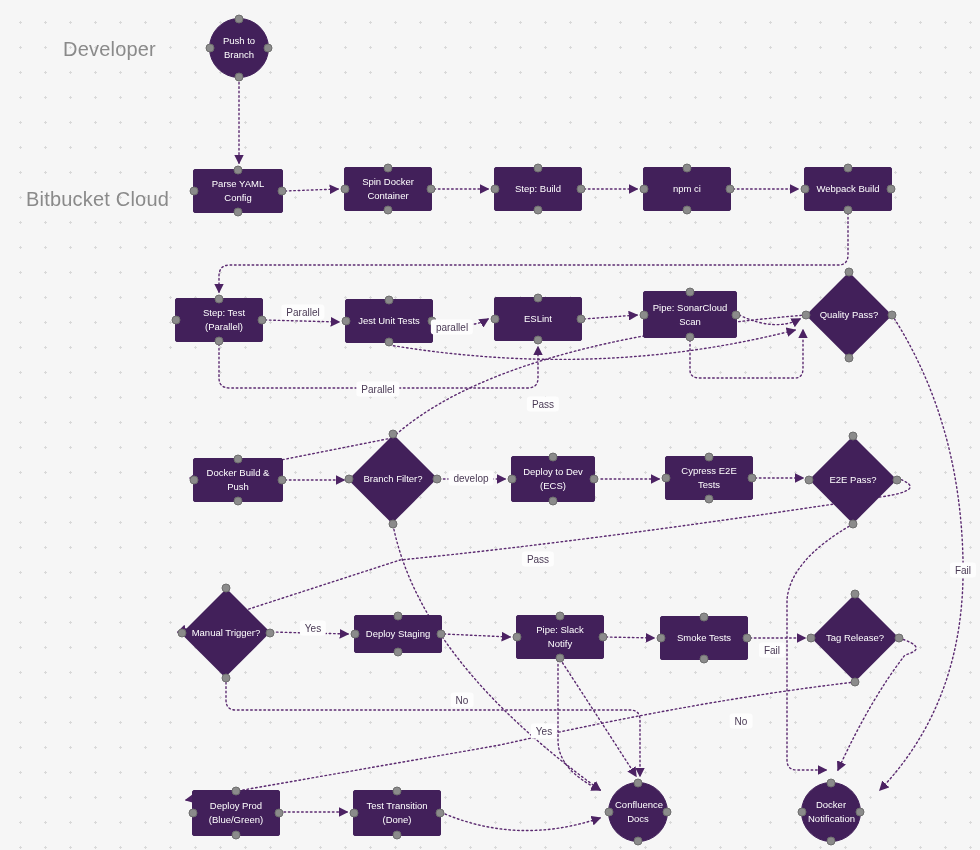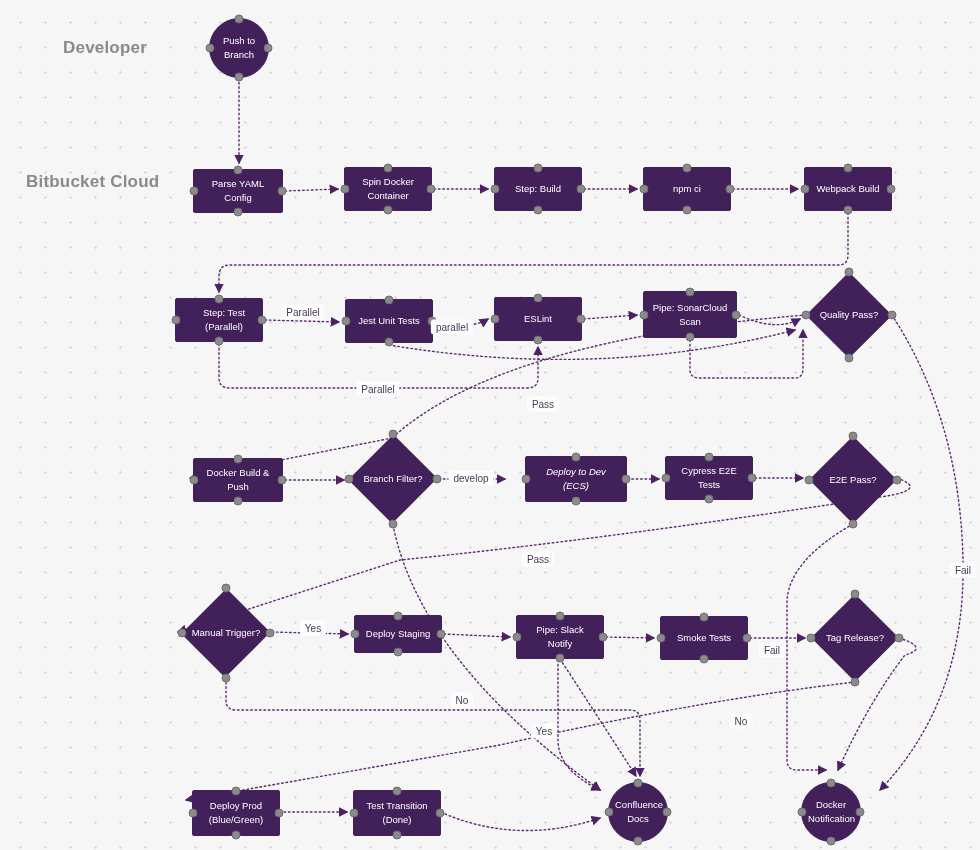--- a/index.html
+++ b/index.html
@@ -15,22 +15,22 @@
     background-color:#f6f6f6;
     background-image:radial-gradient(circle, #d9d9d9 1px, transparent 1.2px);
     background-size:25px 25px;
     background-position:8px 10px;
   }
   #edge-layer{position:absolute;left:0;top:0;width:980px;height:850px;pointer-events:none;}
 
   .lane-label{
     position:absolute;
     color:#8a8a8a;
-    font-size:17px;
-    font-weight:700;
+    font-size:20px;
+    font-weight:400;
     letter-spacing:.2px;
     white-space:nowrap;
   }
 
   .node{
     position:absolute;
     background:#42205a;
     color:#ffffff;
     display:flex;align-items:center;justify-content:center;
     text-align:center;
@@ -122,21 +122,21 @@
         <path d="M 855 682 Q 700 700 500 745 L 186 800" fill="none" stroke="#5b2a70" stroke-width="1.4" stroke-dasharray="1.6 2.8" stroke-linecap="round" marker-end="url(#arrow)"></path>
         <path d="M 226 678 L 226 700 Q 226 710 236 710 L 630 710 Q 640 710 640 720 L 640 776" fill="none" stroke="#5b2a70" stroke-width="1.4" stroke-dasharray="1.6 2.8" stroke-linecap="round" marker-end="url(#arrow)"></path>
         <path d="M 558 660 L 558 740 Q 558 770 600 790" fill="none" stroke="#5b2a70" stroke-width="1.4" stroke-dasharray="1.6 2.8" stroke-linecap="round" marker-end="url(#arrow)"></path>
         <path d="M 892 315 Q 960 420 963 560 Q 966 700 880 790" fill="none" stroke="#5b2a70" stroke-width="1.4" stroke-dasharray="1.6 2.8" stroke-linecap="round" marker-end="url(#arrow)"></path>
         <path d="M 560 659 Q 600 720 636 776" fill="none" stroke="#5b2a70" stroke-width="1.4" stroke-dasharray="1.6 2.8" stroke-linecap="round" marker-end="url(#arrow)"></path>
       </g>
   </svg>
 
   <div id="lane-labels">
       <div class="lane-label" style="left: 63px; top: 38px; color: rgb(138, 138, 138);">Developer</div>
-      <div class="lane-label" style="left: 26px; top: 172px; color: rgb(138, 138, 138);">Bitbucket Cloud</div>
+      <div class="lane-label" style="left: 26px; top: 188px; color: rgb(138, 138, 138);">Bitbucket Cloud</div>
     </div>
   <div id="nodes">
       <div class="node circle" style="left: 209px; top: 18px; width: 60px; height: 60px; background: rgb(66, 32, 90); border-color: rgb(66, 32, 90);">
         <span class="lbl" style="color: rgb(255, 255, 255);">Push to Branch</span>
         <span class="h t" style="background: rgb(139, 139, 139);"></span>
         <span class="h b" style="background: rgb(139, 139, 139);"></span>
         <span class="h l" style="background: rgb(139, 139, 139);"></span>
         <span class="h r" style="background: rgb(139, 139, 139);"></span>
       </div>
       <div class="node rect" style="left: 193px; top: 169px; width: 90px; height: 44px; background: rgb(66, 32, 90); border-color: rgb(66, 32, 90);">
@@ -218,21 +218,21 @@
         <span class="h r" style="background: rgb(139, 139, 139);"></span>
       </div>
       <div class="node diamond" style="left: 349px; top: 434px; width: 88px; height: 90px;">
         <div class="dshape" style="background: rgb(66, 32, 90);"></div>
         <span class="lbl" style="color: rgb(255, 255, 255);">Branch Filter?</span>
         <span class="h t" style="background: rgb(139, 139, 139);"></span>
         <span class="h b" style="background: rgb(139, 139, 139);"></span>
         <span class="h l" style="background: rgb(139, 139, 139);"></span>
         <span class="h r" style="background: rgb(139, 139, 139);"></span>
       </div>
-      <div class="node rect" style="left: 525px; top: 456px; width: 102px; height: 46px; background: rgb(66, 32, 90); border-color: rgb(66, 32, 90); font-style: italic;">
+      <div class="node rect" style="left: 511px; top: 456px; width: 84px; height: 46px; background: rgb(66, 32, 90); border-color: rgb(66, 32, 90);">
         <span class="lbl" style="color: rgb(255, 255, 255);">Deploy to Dev (ECS)</span>
         <span class="h t" style="background: rgb(139, 139, 139);"></span>
         <span class="h b" style="background: rgb(139, 139, 139);"></span>
         <span class="h l" style="background: rgb(139, 139, 139);"></span>
         <span class="h r" style="background: rgb(139, 139, 139);"></span>
       </div>
       <div class="node rect" style="left: 665px; top: 456px; width: 88px; height: 44px; background: rgb(66, 32, 90); border-color: rgb(66, 32, 90);">
         <span class="lbl" style="color: rgb(255, 255, 255);">Cypress E2E Tests</span>
         <span class="h t" style="background: rgb(139, 139, 139);"></span>
         <span class="h b" style="background: rgb(139, 139, 139);"></span>

